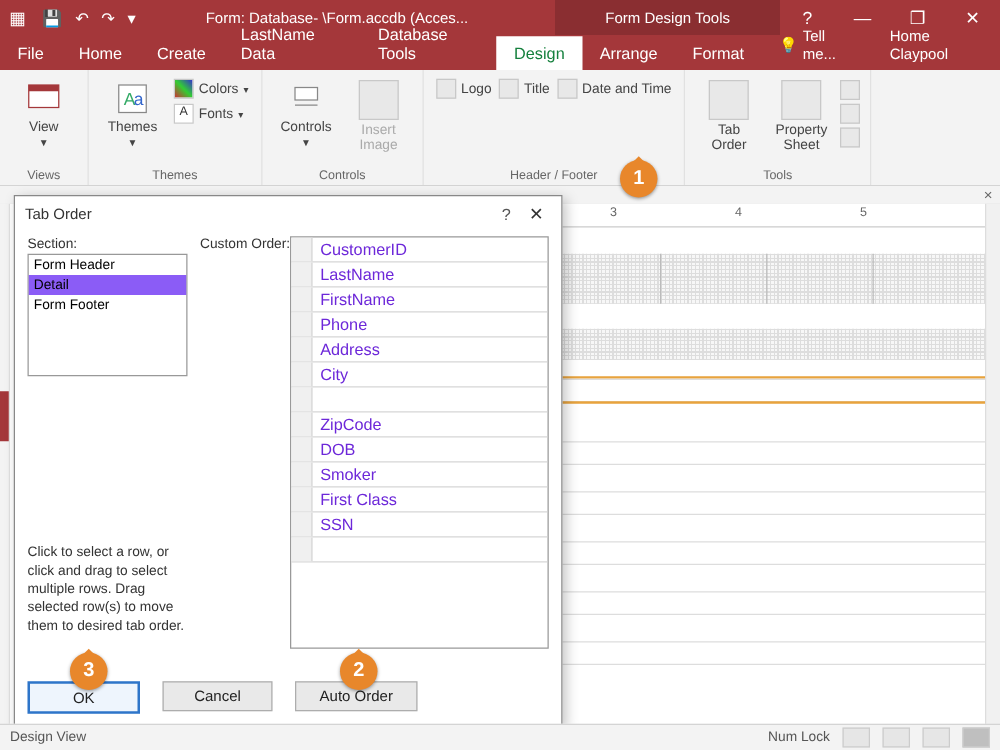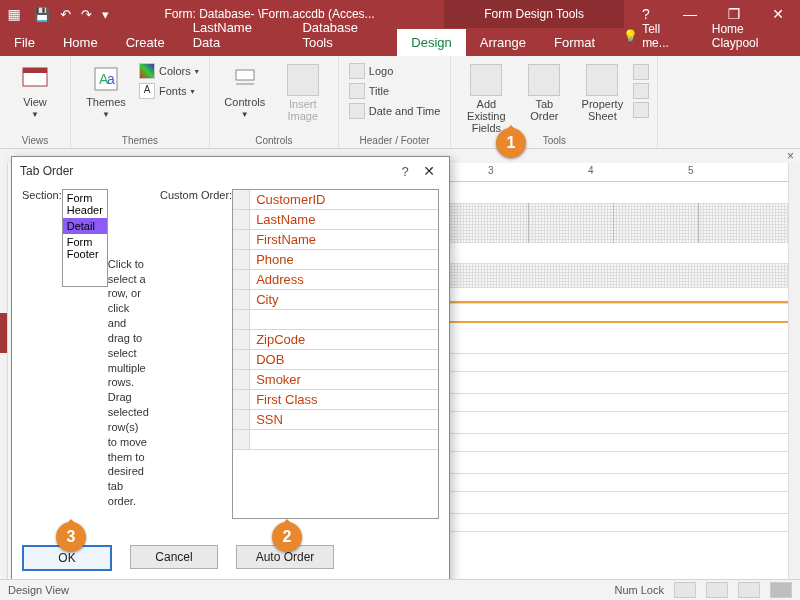--- a/index.html
+++ b/index.html
@@ -41,31 +41,31 @@
 .status .right{margin-left:auto;display:flex;align-items:center;gap:10px}
 .view-ico{width:20px;height:14px;background:#e6e6e6;border:1px solid #ccc}
 .view-ico.on{background:#bfbfbf}
 
 .dialog{position:absolute;left:11px;top:156px;width:437px;height:424px;background:#fff;border:1px solid #888;box-shadow:3px 3px 10px rgba(0,0,0,.25)}
 .dlg-title{height:28px;display:flex;align-items:center;padding:0 8px;font-size:12px;color:#333}
 .dlg-title .sp{flex:1}
 .dlg-title .q{width:24px;text-align:center;color:#555;font-size:13px}
 .dlg-title .x{width:24px;text-align:center;color:#333;font-size:14px}
 .dlg-body{padding:4px 10px 0;display:flex;gap:10px;height:330px}
-.sec-col{width:128px;display:flex;}
+.sec-col{width:128px;display:flex;flex-direction:column}
 .lbl{font-size:11px;color:#333;margin-bottom:2px}
 .sec-list{border:1px solid #999;height:96px;background:#fff;font-size:11px}
 .sec-list div{padding:2px 4px}
 .sec-list .sel{background:#8b5cf6}
 .hint{font-size:11px;color:#333;margin-top:auto;line-height:1.35;margin-bottom:10px}
 .co-col{flex:1;display:flex;flex-direction:row}
 .co-grid{border:1px solid #999;flex:1;background:#fff;overflow:hidden}
 .co-row{display:flex;height:19px;border-bottom:1px solid #d6d6d6}
 .co-sel{width:16px;border-right:1px solid #d6d6d6;background:#f0f0f0}
-.co-val{flex:1;padding:2px 6px;font-size:13px;color:#c2410c}
+.co-val{flex:1;padding:2px 6px;font-size:13px;color:#6d28d9}
 .dlg-btns{position:absolute;left:10px;bottom:10px;display:flex;gap:18px}
 .dlg-btn{width:86px;height:22px;border:1px solid #adadad;background:#e9e9e9;font-size:12px;color:#222;display:flex;align-items:center;justify-content:center}
 .dlg-btn.primary{border:2px solid #2e75c9;background:#eef5fd}
 
 .callout{position:absolute;width:30px;height:30px;border-radius:50%;background:#e8872b;color:#fff;font-weight:bold;font-size:16px;display:flex;align-items:center;justify-content:center;box-shadow:0 1px 3px rgba(0,0,0,.4)}
 .callout::before{content:"";position:absolute;top:-10px;left:8px;border:7px solid transparent;border-bottom-color:#e8872b}
 svg.ico{width:30px;height:30px}
 </style>
 </head>
 <body>
@@ -154,43 +154,38 @@
       </div>
       <div class="big-btn" style="color:#aaa">
         <div class="big-ico"></div>
         <span style="white-space:pre-line">Insert
 Image</span>
       </div>
     </div>
     <div class="group-label">Controls</div>
   </div>
   <div class="group">
-    <div style="display:flex;flex-direction:column;gap:2px;padding-top:2px">
+    <div style="display:flex;flex-direction:row;gap:2px;padding-top:2px">
       <div class="row-btn">
           <span class="sq"></span>
           <span>Logo</span>
         </div>
       <div class="row-btn">
           <span class="sq"></span>
           <span>Title</span>
         </div>
       <div class="row-btn">
           <span class="sq"></span>
           <span>Date and Time</span>
         </div>
     </div>
     <div class="group-label">Header / Footer</div>
   </div>
   <div class="group">
     <div class="tools-grp">
-      <div class="big-btn">
-          <div class="big-ico"></div>
-          <span style="white-space:pre-line">Add Existing
-Fields</span>
-        </div>
       <div class="big-btn">
           <div class="big-ico"></div>
           <span style="white-space:pre-line">Tab
 Order</span>
         </div>
       <div class="big-btn">
           <div class="big-ico"></div>
           <span style="white-space:pre-line">Property
 Sheet</span>
         </div>

